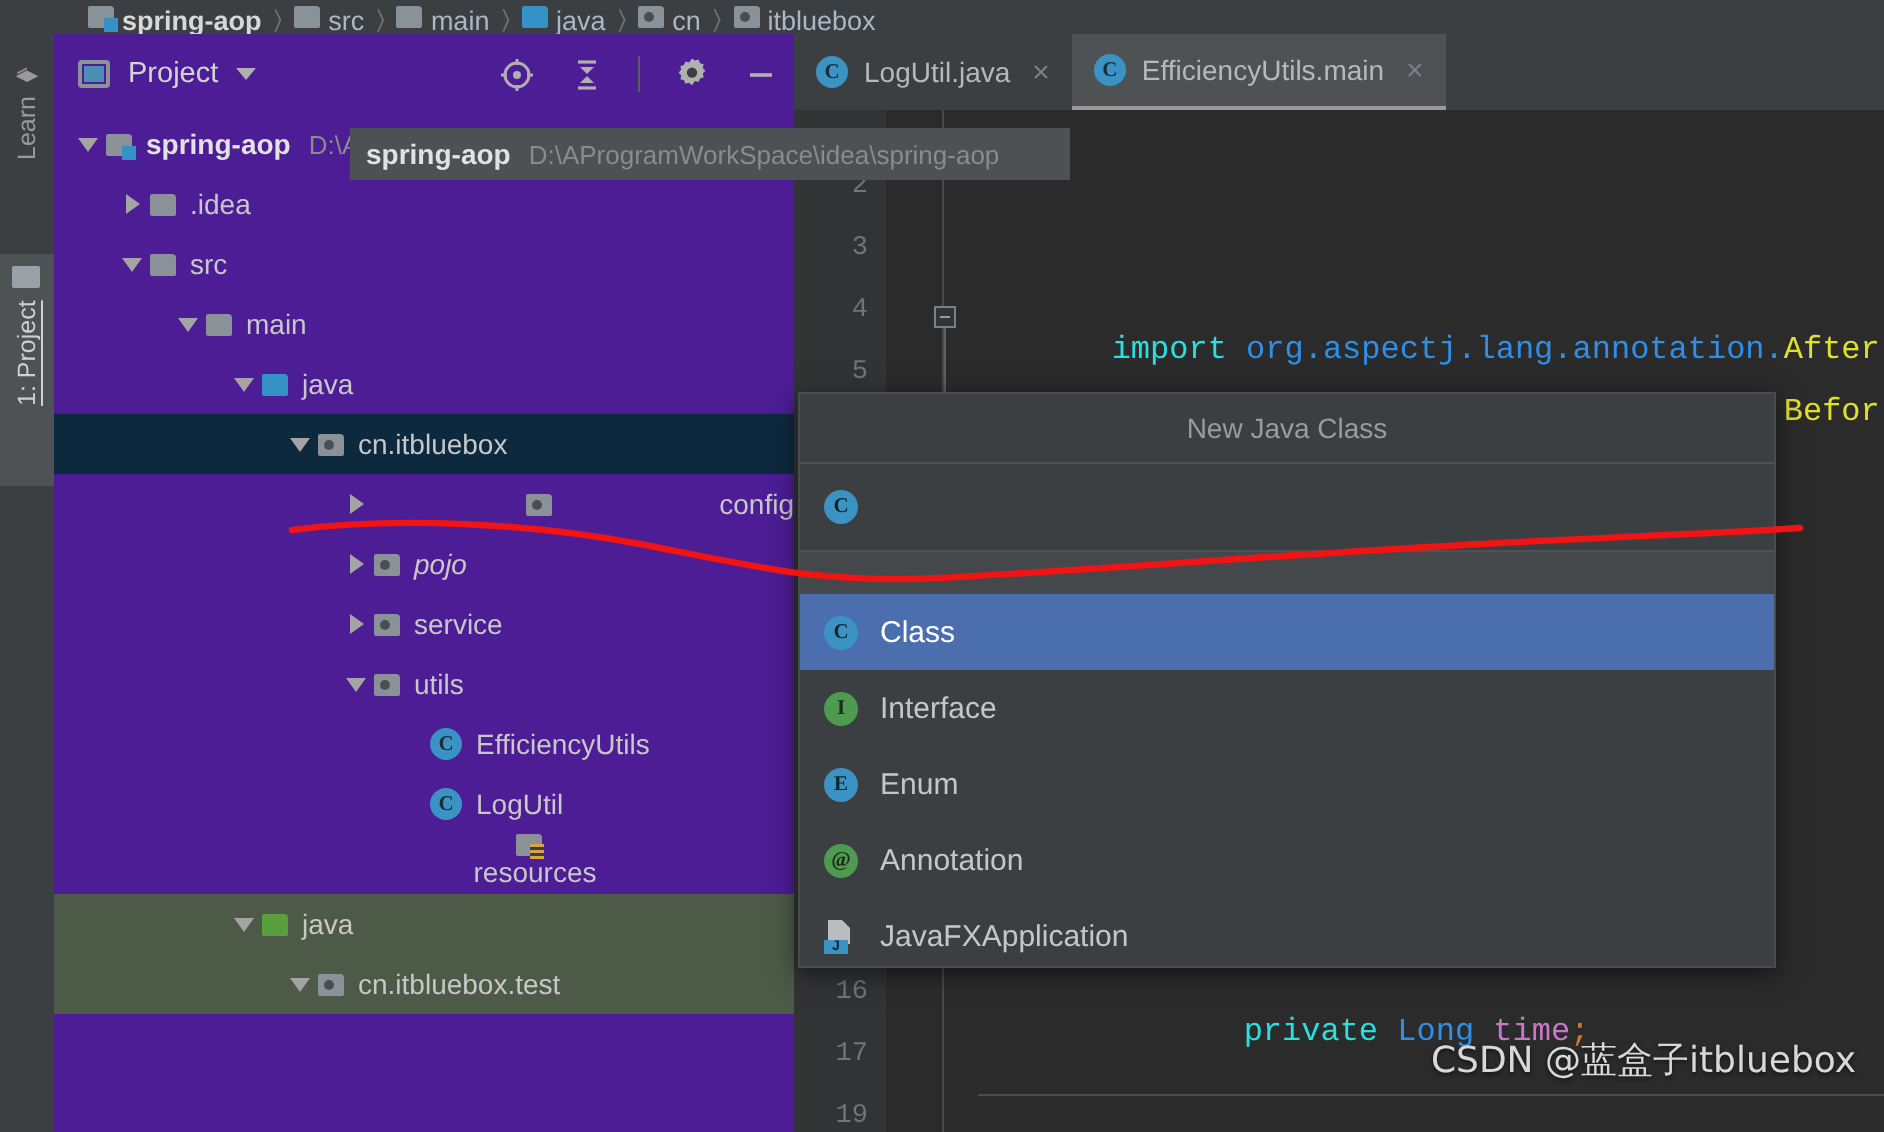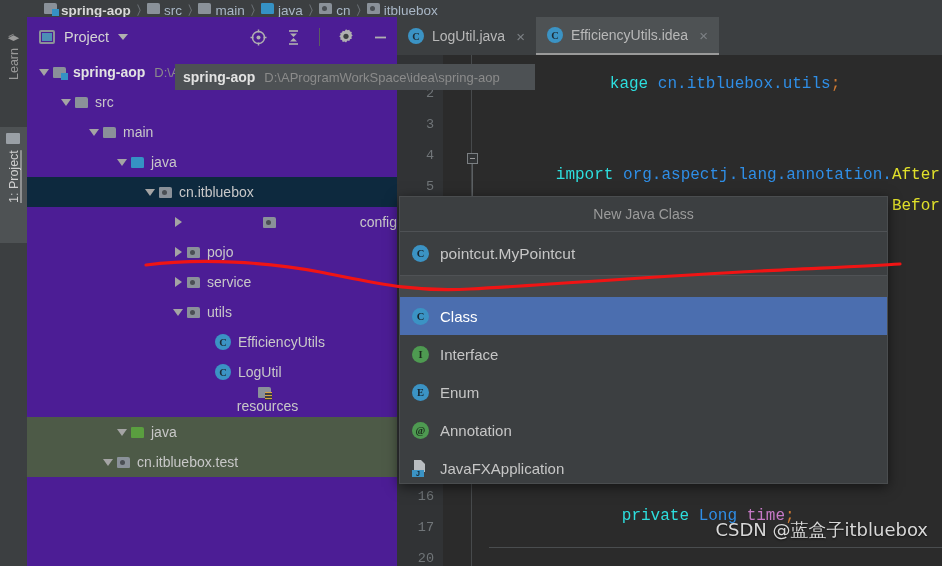--- a/index.html
+++ b/index.html
@@ -212,20 +212,27 @@
         <span class="arrow down">
             <i></i>
           </span>
         <span class="ico-folder fldr">
             <span class="badge"></span>
           </span>
         <span class="lbl bold">spring-aop</span>
         <span class="path">D:\AProgramWorkSpace\idea\spring-aop</span>
       </div>
 
+      <div class="row" style="padding-left:30px;">
+        <span class="arrow right">
+            <i></i>
+          </span>
+        <span class="ico-folder fldr"></span>
+        <span class="lbl">.idea</span>
+      </div>
 
       <div class="row" style="padding-left:30px;">
         <span class="arrow down">
             <i></i>
           </span>
         <span class="ico-folder fldr"></span>
         <span class="lbl">src</span>
       </div>
 
       <div class="row" style="padding-left:58px;">
@@ -253,21 +260,21 @@
       </div>
 
       <div class="row" style="padding-left:142px;justify-content:space-between;">
         <span class="arrow right">
             <i></i>
           </span>
         <span class="ico-folder pkg fldr"></span>
         <span class="lbl">config</span>
       </div>
 
-      <div class="row" style="padding-left:142px;">
+      <div class="row" style="padding-left:142px;font-style:italic;">
         <span class="arrow right">
             <i></i>
           </span>
         <span class="ico-folder pkg fldr"></span>
         <span class="lbl">pojo</span>
       </div>
 
       <div class="row" style="padding-left:142px;">
         <span class="arrow right">
             <i></i>
@@ -301,61 +308,58 @@
 
 
       <div class="row testbg" style="padding-left:86px;">
         <span class="arrow down">
             <i></i>
           </span>
         <span class="ico-folder green fldr"></span>
         <span class="lbl">java</span>
       </div>
 
-      <div class="row testbg" style="padding-left:72px;">
+      <div class="row testbg" style="padding-left:114px;">
         <span class="arrow down">
             <i></i>
           </span>
         <span class="ico-folder pkg fldr"></span>
         <span class="lbl">cn.itbluebox.test</span>
       </div>
 
     </div>
   </div>
 
   <div class="editor">
 
     <div class="tabs">
       <div class="tab">
         <span class="cls-icon">C</span>
         <span>LogUtil.java</span>
         <span class="x">×</span>
       </div>
       <div class="tab active">
         <span class="cls-icon">C</span>
-        <span>EfficiencyUtils.idea</span>
+        <span>EfficiencyUtils.main</span>
         <span class="x">×</span>
       </div>
     </div>
 
     <div class="gutter">
       <span class="glinenum" style="top:31px;">2</span>
       <span class="glinenum" style="top:62px;">3</span>
       <span class="glinenum" style="top:93px;">4</span>
       <span class="glinenum" style="top:124px;">5</span>
       <span class="glinenum" style="top:434px;">16</span>
       <span class="glinenum" style="top:465px;">17</span>
-      <span class="glinenum" style="top:496px;">20</span>
+      <span class="glinenum" style="top:496px;">19</span>
     </div>
     <div class="vline"></div>
 
     <div class="code">
-      <div class="cline" style="top:2px;left:90px;">
-        <span class="kw">kage</span><span class="id"> </span><span class="id">cn.itbluebox.utils</span><span class="pun">;</span>
-      </div>
 
       <div class="fold" style="top:98px;"></div>
       <div class="foldline" style="top:109px;height:34px;"></div>
 
       <div class="cline" style="top:93px;">
         <span class="kw">import</span><span> </span><span class="id">org.aspectj.lang.annotation.</span><span class="an">After</span>
       </div>
 
       <div class="cline" style="top:124px;">
         <span class="kw">import</span><span> </span><span class="id">org.aspectj.lang.annotation.</span><span class="an">Befor</span>
@@ -381,21 +385,20 @@
   <div class="pathbubble" style="left:175px;top:64px;width:360px;">
     <span class="lbl bold" style="margin-left:8px;">spring-aop</span>
     <span class="path">D:\AProgramWorkSpace\idea\spring-aop</span>
   </div>
 
   <div class="popup">
     <div class="pop-head">New Java Class</div>
 
     <div class="pop-input">
       <span class="rnd c">C</span>
-      <span class="val">pointcut.MyPointcut</span>
     </div>
 
     <div class="pop-gap"></div>
 
     <div class="pop-item sel">
       <span class="rnd c">C</span>
       <span>Class</span>
     </div>
     <div class="pop-item">
       <span class="rnd i">I</span>

